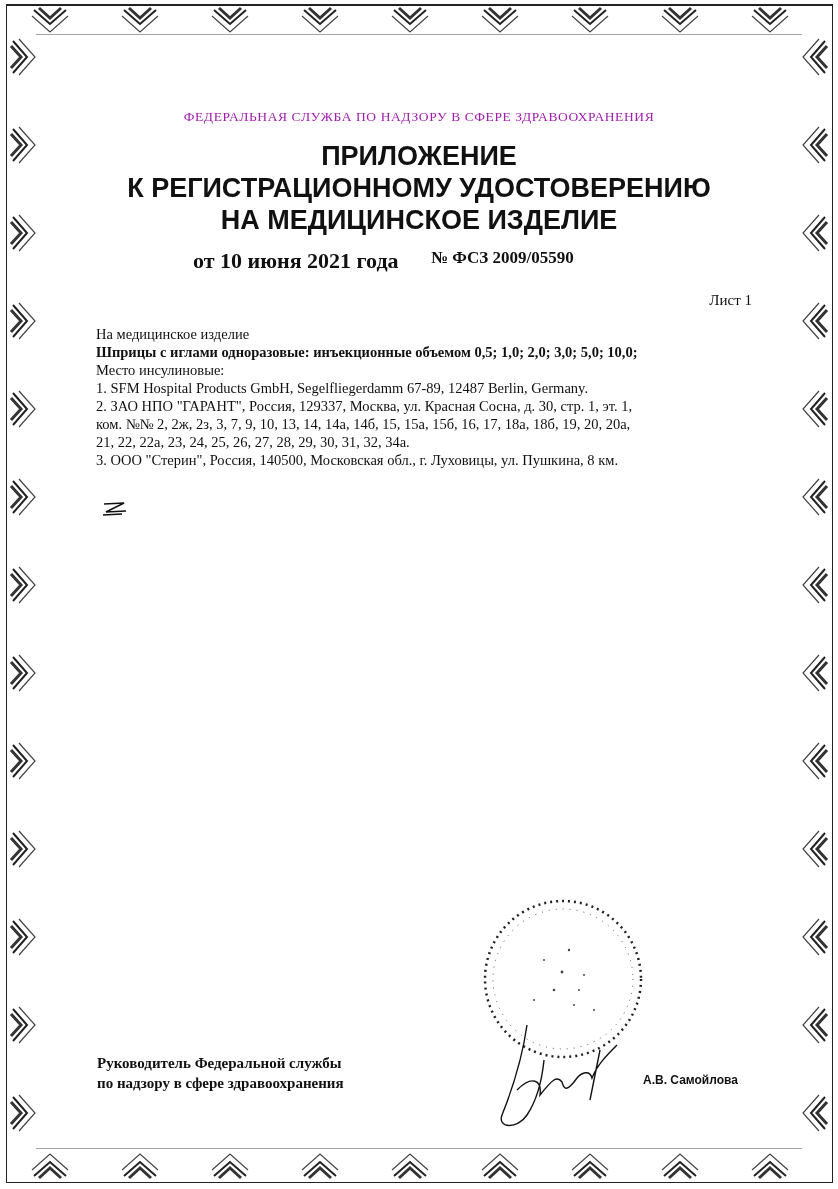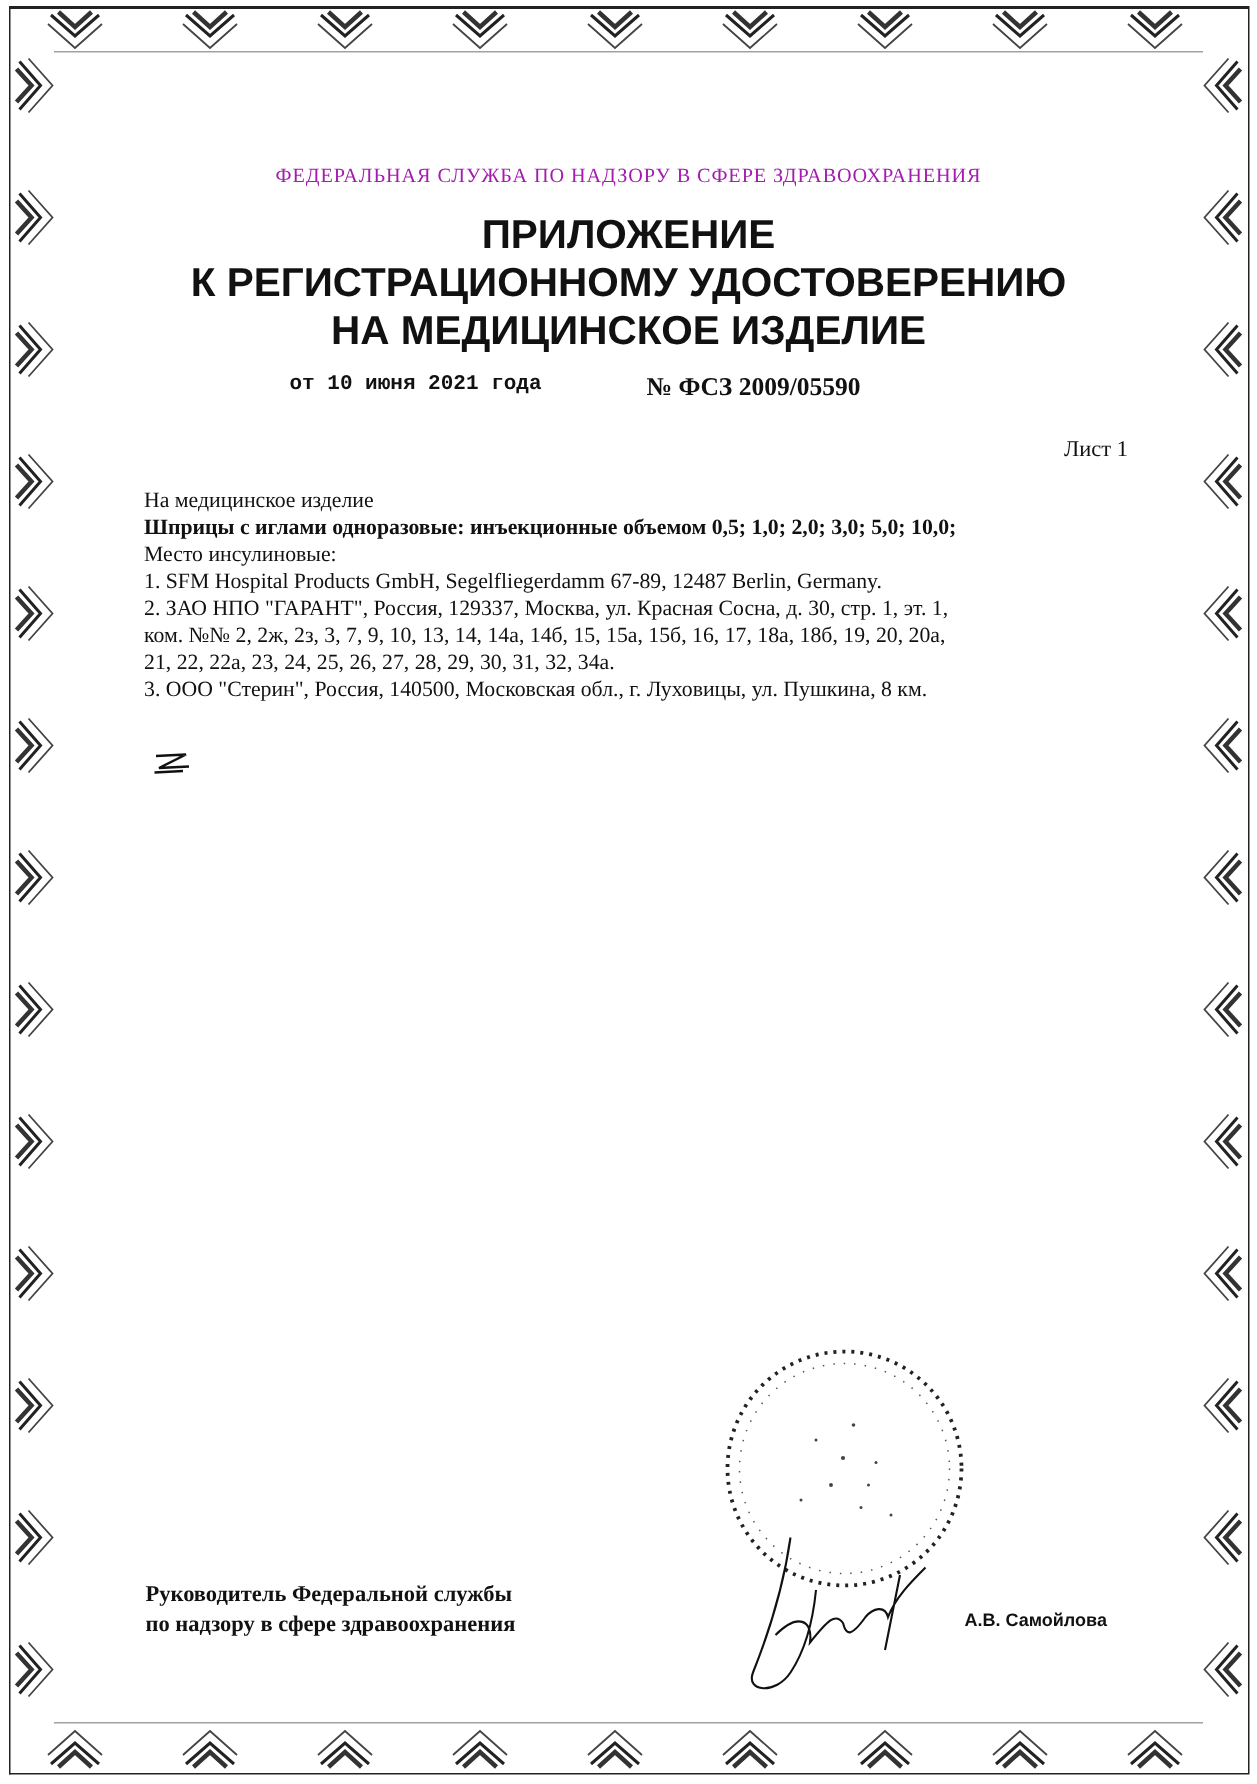--- a/index.html
+++ b/index.html
@@ -13,21 +13,21 @@
   .inner-line { position: absolute; background: #555; opacity: .55; }
   .inner-top { left: 36px; right: 36px; top: 34px; height: 1px; }
   .inner-bottom { left: 36px; right: 36px; bottom: 40px; height: 1px; }
   .orn { position: absolute; width: 40px; height: 34px; }
   .orn svg { width: 100%; height: 100%; display: block; }
 
   .agency { position: absolute; left: 0; right: 0; top: 80px; text-align: center;
     font-family: "Liberation Serif", serif; font-size: 13.5px; letter-spacing: 0.6px; color: #a21caf; line-height: 18px; margin-top: 28px; }
   .title { position: absolute; left: 0; right: 0; top: 140px; text-align: center;
     font-family: "Liberation Sans", sans-serif; font-weight: bold; font-size: 27px; line-height: 32px; color: #111; }
-  .date-line { position: absolute; left: 193px; top: 248px; font-family: Liberation Mono, monospace; font-weight: bold; font-size: 14px; }
+  .date-line { position: absolute; left: 193px; top: 248px; font-family: Liberation Serif, serif; font-weight: bold; font-size: 22px; }
   .num-line { position: absolute; left: 431px; top: 248px; font-family: "Liberation Serif", serif; font-weight: bold; font-size: 17px; }
   .sheet { position: absolute; right: 86px; top: 292px; font-family: "Liberation Serif", serif; font-weight: normal; font-size: 15px; }
 
   .body { position: absolute; left: 96px; top: 325px; width: 680px;
     font-family: "Liberation Serif", serif; font-size: 14.5px; line-height: 18px; color: #111; }
   .body .b { font-weight: bold; }
   .scribble { position: absolute; left: 100px; top: 500px; width: 30px; height: 18px; }
 
   .sig-title { position: absolute; left: 97px; top: 1053px; font-family: "Liberation Serif", serif; font-weight: bold; font-size: 15px; line-height: 20px; }
   .sig-name { position: absolute; left: 643px; top: 1073px; font-family: Liberation Sans, sans-serif; font-weight: bold; font-size: 12px; }

